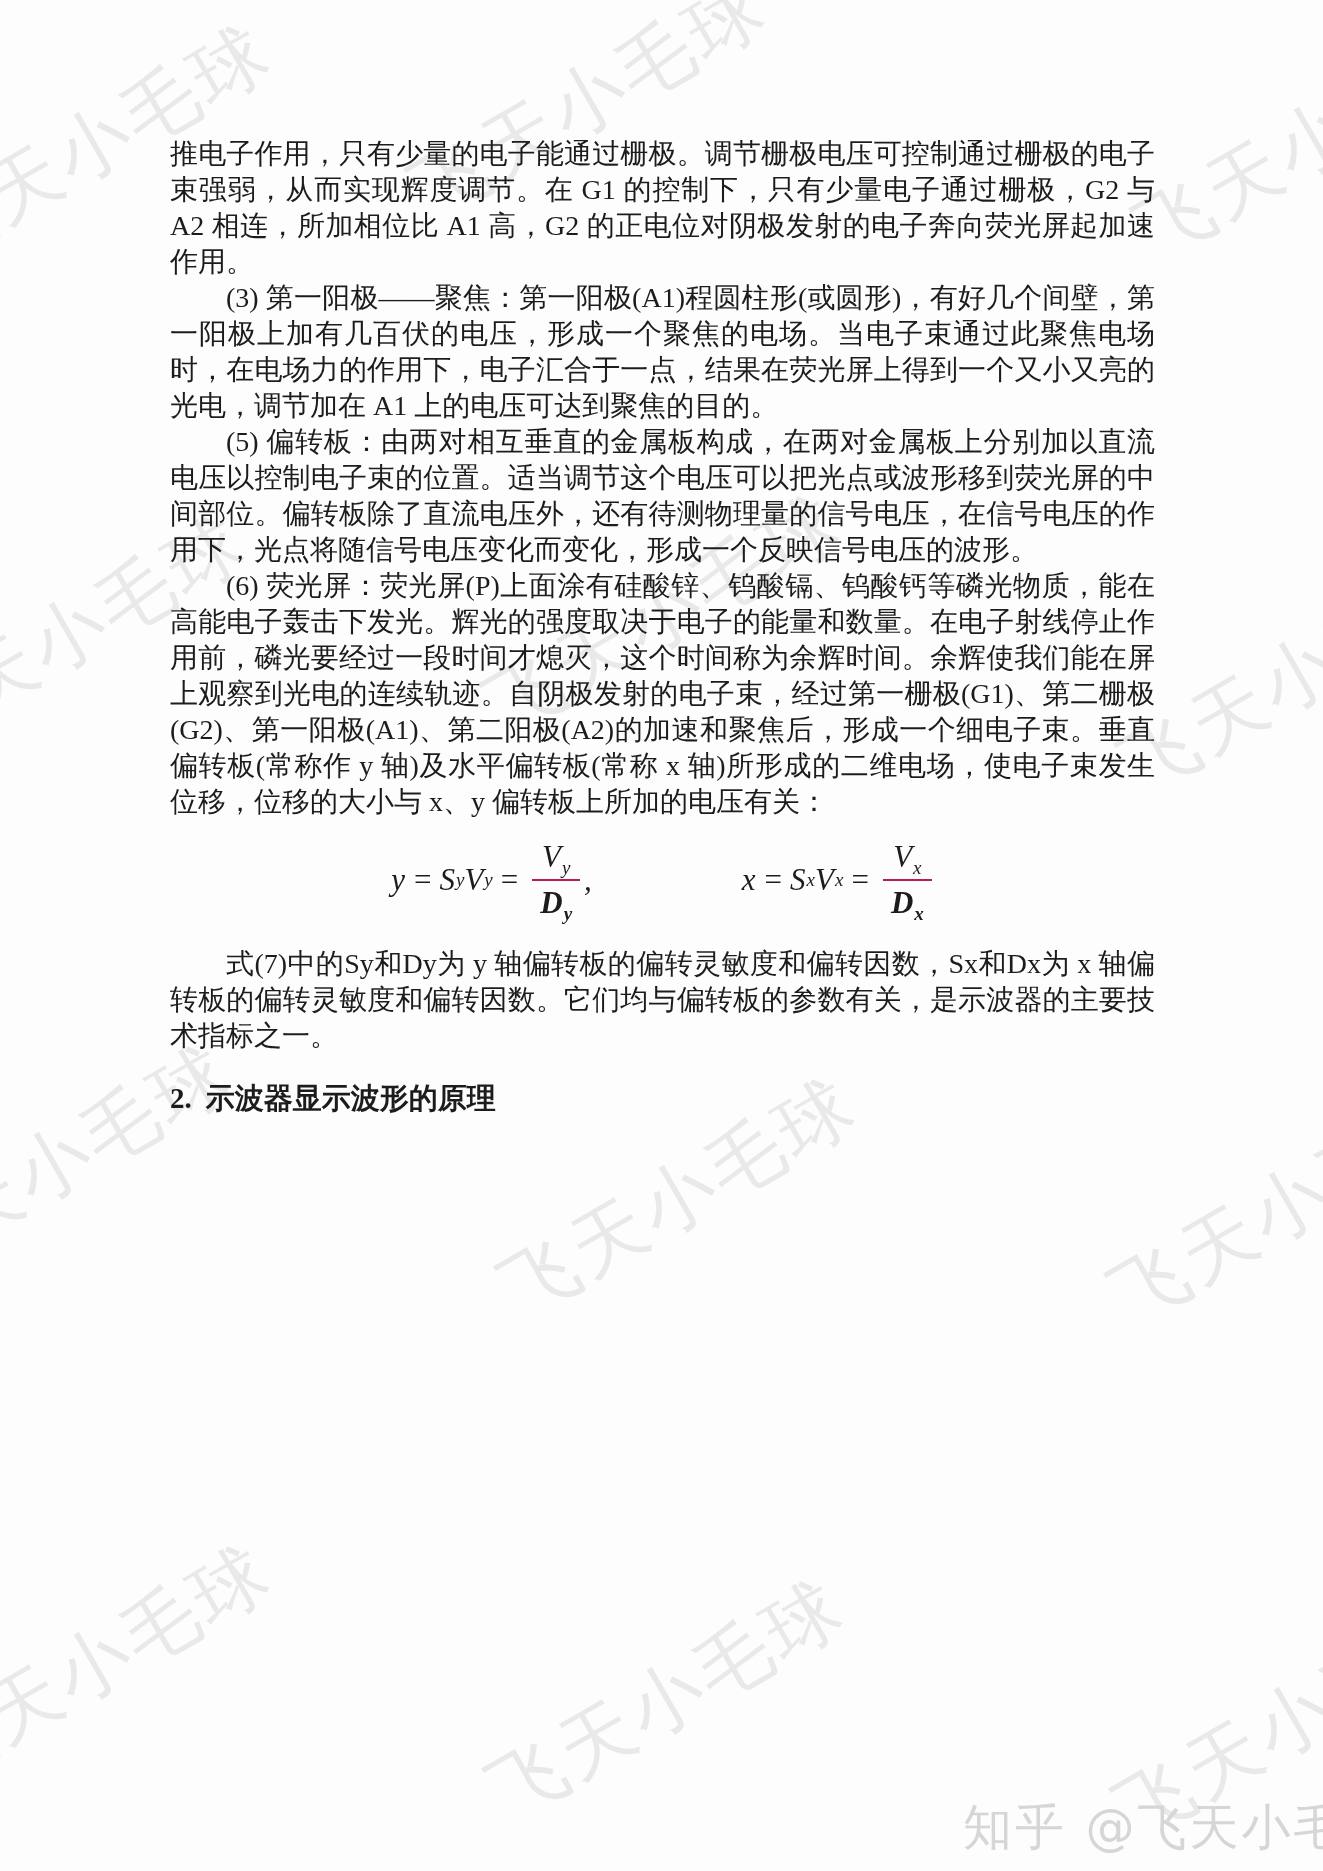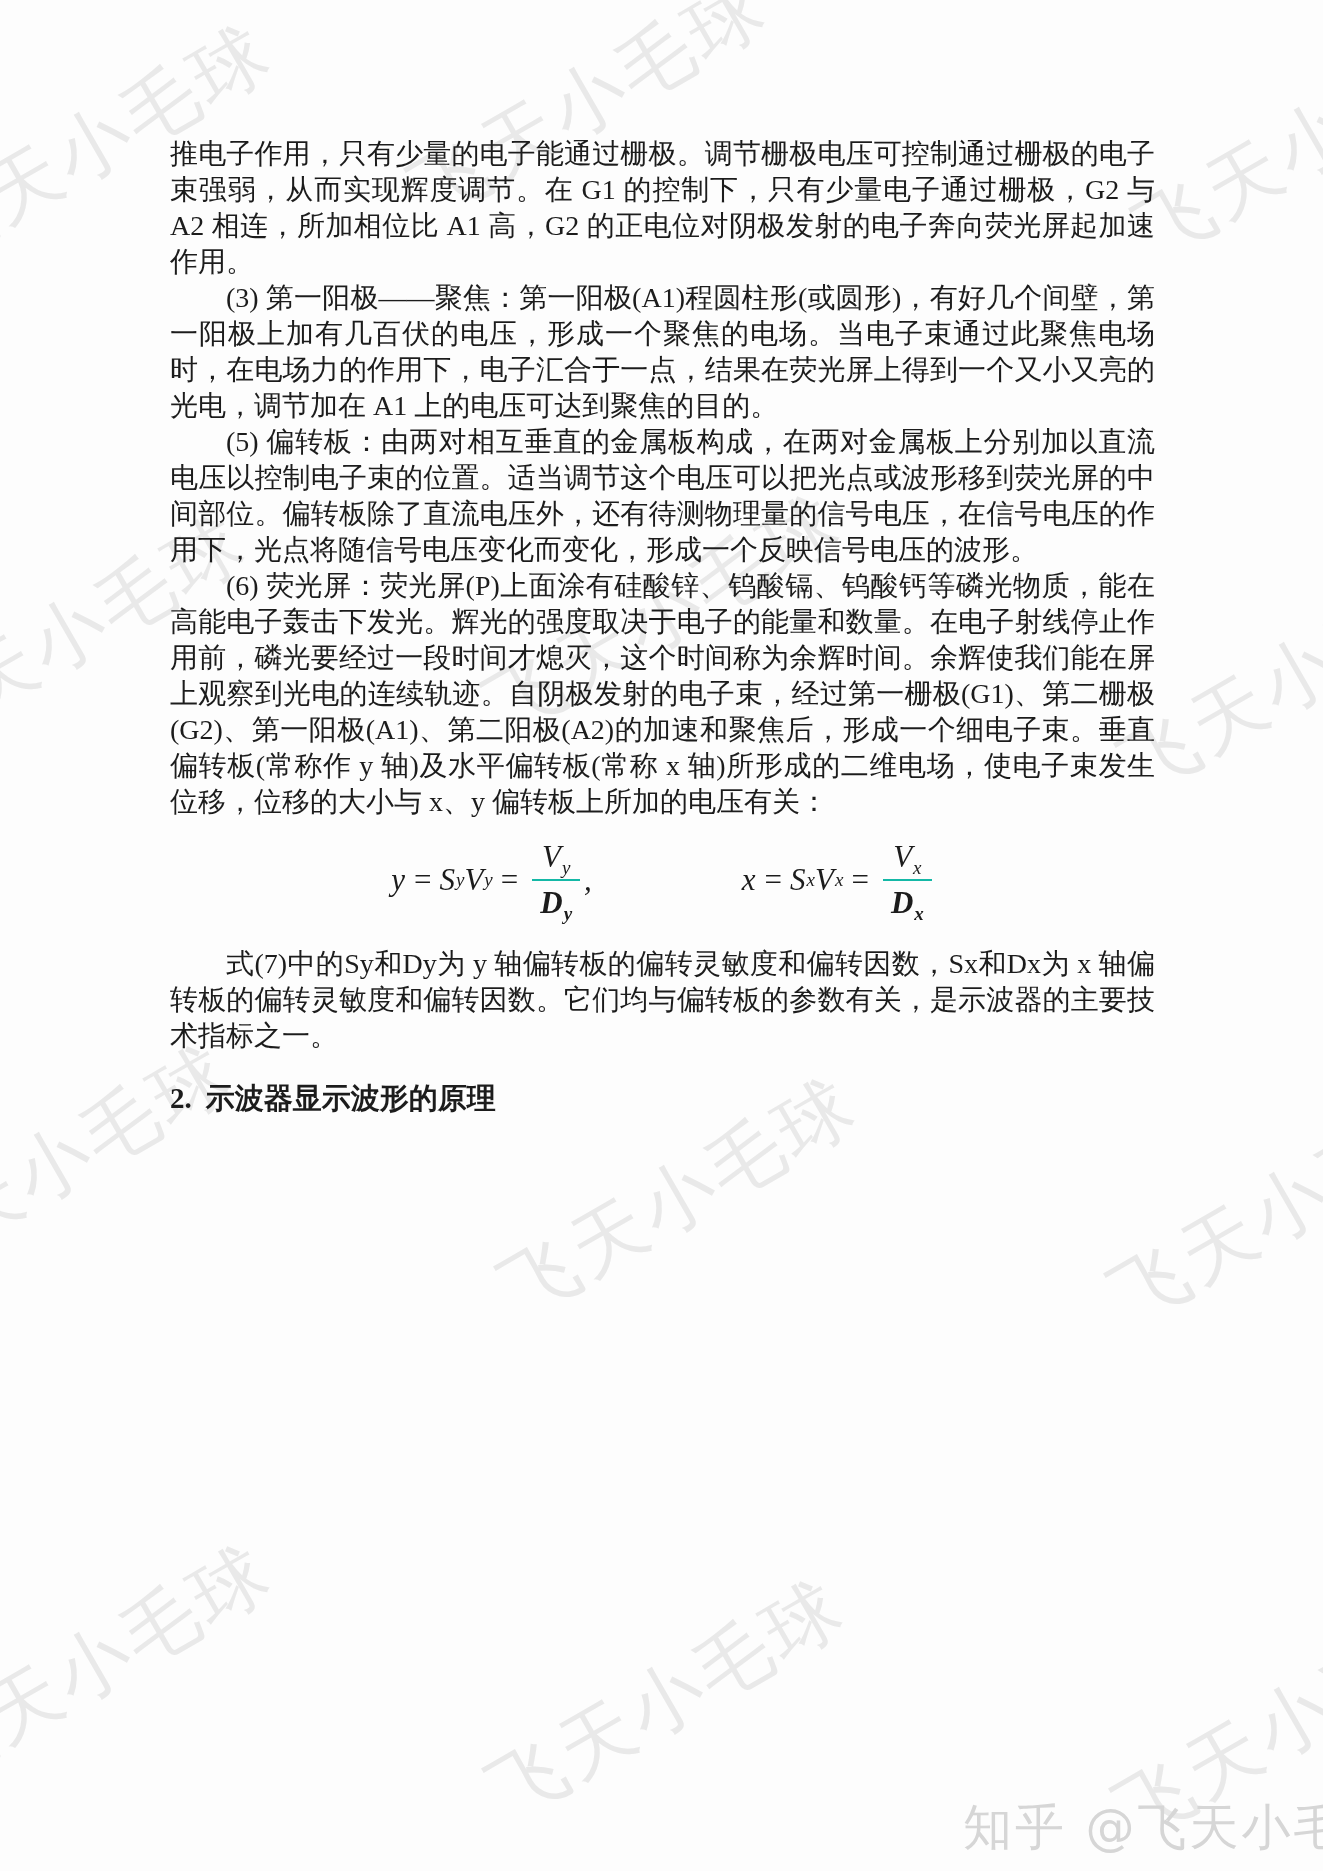--- a/index.html
+++ b/index.html
@@ -71,21 +71,21 @@
   .eq { display: inline-flex; align-items: center; }
   .eq.second { margin-left: 150px; }
   .frac {
     display: inline-flex;
     flex-direction: column;
     align-items: center;
     vertical-align: middle;
     margin-left: 4px;
   }
   .frac .num {
-    border-bottom: 2px solid #14b8a6;
+    border-bottom: 2px solid #be185d;
     padding: 0 10px 4px 10px;
   }
   .frac .den { padding: 4px 10px 0 10px; font-weight: bold; }
   .sep { font-style: italic; margin-left: 2px; }
   
   .heading {
     font-size: 29px;
     line-height: 36px;
     font-weight: bold;
     margin: 26px 0 18px 0;

